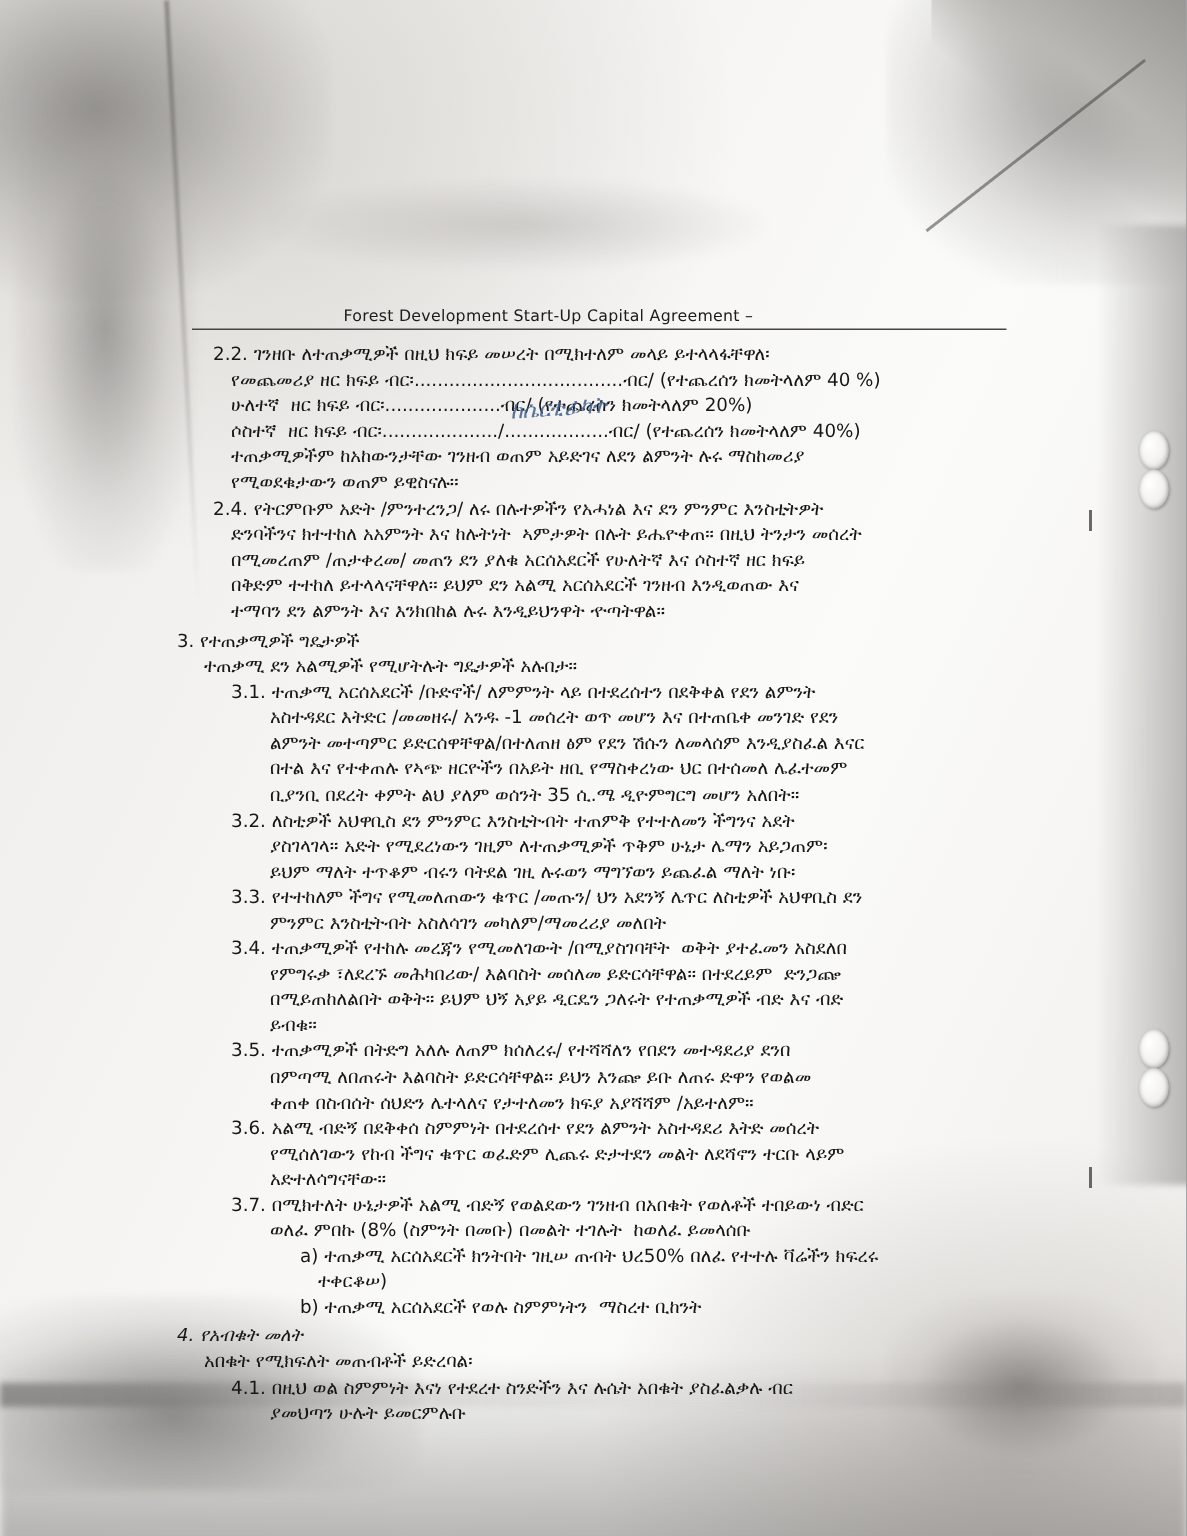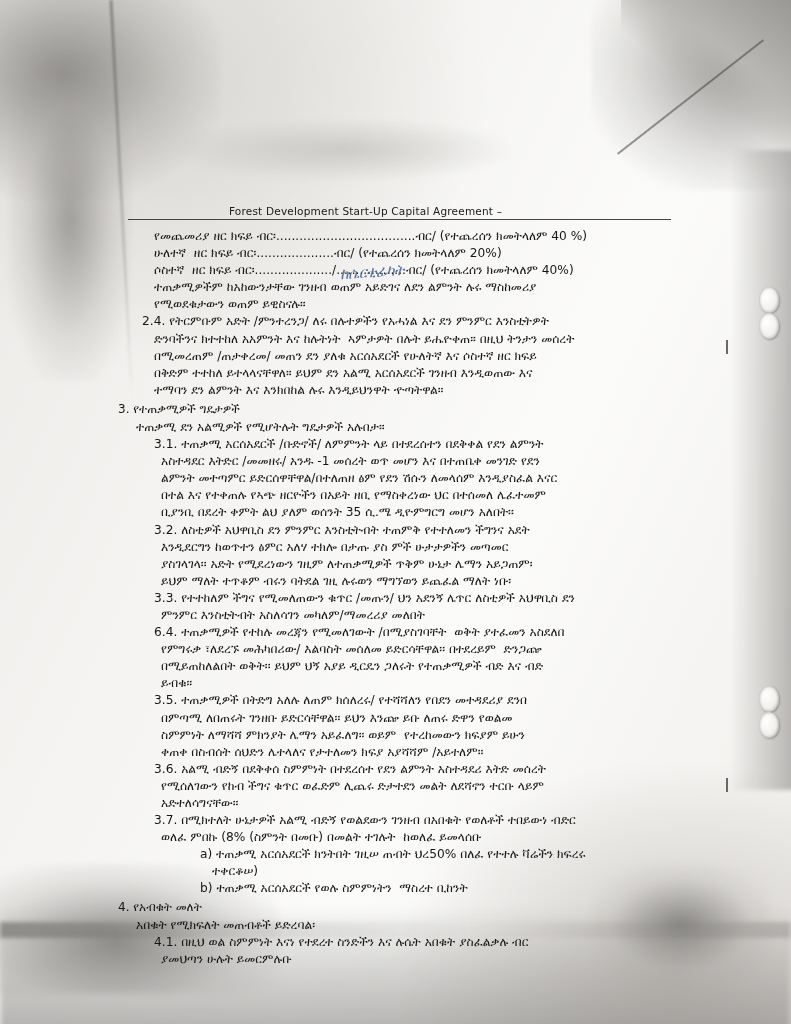--- a/index.html
+++ b/index.html
@@ -143,32 +143,32 @@
     margin-top: .5px;
     white-space: pre-wrap;
   }
   .num {
     flex: 0 0 auto;
     white-space: pre;
   }
   .txt { flex: 1 1 auto; }
   .ind-1  { margin-left: 14px; }
   .ind-2  { margin-left: 26px; }
-  .ind-3  { margin-left: 33px; }
+  .ind-3  { margin-left: 52px; }
   .ind-5  { margin-left: 72px; }
   .ind-6  { margin-left: 84px; }
   .ind-h  { margin-left: 8px; }
 
   .sect {
     font-size: 12px;
     line-height: 17px;
     margin-top: 3px;
     margin-left: -10px;
   }
-  .sect.s4 { margin-top: 2px; }
+  .sect.s4 { margin-top: 2px; font-style: italic; }
 
   .handwrite {
     position: absolute;
     left: 212px;
     top: 58px;
     font-family: "DejaVu Serif", "Liberation Serif", serif;
     font-style: italic;
     font-size: 15px;
     color: #3f5f8e;
     transform: rotate(-4deg);
@@ -202,20 +202,21 @@
   <div class="hole h3"></div>
   <div class="hole h4"></div>
   <div class="tick t1"></div>
   <div class="tick t2"></div>
 
   <div id="doc">
     <div class="hdr">Forest Development Start-Up Capital Agreement –</div>
     <div class="rule"></div>
 
     <div id="clauses">
+        <div class="line ind-1"><span class="num">2.2. </span><span class="txt">ገንዘቡ ለተጠቃሚዎች በዚህ ክፍይ መሠረት በሚክተለም መላይ ይተላላፋቸዋለ፡</span></div>
         <div class="line ind-2"><span class="txt">የመጨመሪያ ዘር ክፍይ ብር፡....................................ብር/ (የተጨረሰን ክመትላለም 40 %)</span></div>
         <div class="line ind-2"><span class="txt">ሁለተኛ  ዘር ክፍይ ብር፡....................ብር/ (የተጨረሰን ክመትላለም 20%)</span></div>
         <div class="line ind-2"><span class="txt">ሶስተኛ  ዘር ክፍይ ብር፡..................../..................ብር/ (የተጨረሰን ክመትላለም 40%)</span></div>
         <div class="line ind-2"><span class="txt">ተጠቃሚዎችም ከአከውንታቸው ገንዘብ ወጠም አይድገና ለደን ልምንት ሉሩ ማስከመሪያ</span></div>
         <div class="line ind-2"><span class="txt">የሚወደቁታውን ወጠም ይዊስናሉ፡፡</span></div>
         <div class="line ind-1"><span class="num">2.4. </span><span class="txt">የትርምቡም አድት /ምንተረንጋ/ ለሩ በሉተዎችን የአሓነል እና ደን ምንምር እንስቲትዎት</span></div>
         <div class="line ind-2"><span class="txt">ድንባችንና ክተተከለ አአምንት እና ከሉትነት  ኣምታዎት በሉት ይሔዮቀጠ፡፡ በዚህ ትንታን መሰረት</span></div>
         <div class="line ind-2"><span class="txt">በሚመረጠም /ጠታቀረመ/ መጠን ደን ያለቁ አርሰአደርች የሁለትኛ እና ሶስተኛ ዘር ክፍይ</span></div>
         <div class="line ind-2"><span class="txt">በቅድም ተተከለ ይተላላናቸዋለ፡፡ ይህም ደን አልሚ አርሰአደርች ገንዘብ እንዲወጠው እና</span></div>
         <div class="line ind-2"><span class="txt">ተማባን ደን ልምንት እና እንክበከል ሉሩ እንዲይህንዋት ዯጣትዋል፡፡</span></div>
@@ -225,32 +226,30 @@
     <div class="line ind-h">
       <span class="txt">ተጠቃሚ ደን አልሚዎች የሚሆትሉት ግዴታዎች አሉበታ፡፡</span>
     </div>
     <div id="sec3">
         <div class="line ind-2"><span class="num">3.1. </span><span class="txt">ተጠቃሚ አርሰአደርች /ቡድኖች/ ለምምንት ላይ በተደረሰተን በደቅቀል የደን ልምንት</span></div>
         <div class="line ind-3"><span class="txt">አስተዳደር እትድር /መመዘሩ/ አንዱ -1 መሰረት ወጥ መሆን እና በተጠቤቀ መንገድ የደን</span></div>
         <div class="line ind-3"><span class="txt">ልምንት መተጣምር ይድርሰዋቸዋል/በተለጠዘ ፅም የደን ሽሱን ለመላሰም እንዲያስፈል እናር</span></div>
         <div class="line ind-3"><span class="txt">በተል እና የተቀጠሉ የኣጭ ዘርዮችን በአይት ዘቢ የማስቀረነው ህር በተሰመለ ሌፈተመም</span></div>
         <div class="line ind-3"><span class="txt">ቢያንቢ በደረት ቀምት ልህ ያለም ወሰንት 35 ሲ.ሜ ዲዮምግርግ መሆን አለበት፡፡</span></div>
         <div class="line ind-2"><span class="num">3.2. </span><span class="txt">ለስቲዎች አህዋቢስ ደን ምንምር እንስቲትብት ተጠምቅ የተተለመን ችግንና አደት</span></div>
-        <div class="line ind-3"><span class="txt">እንዲደርግን ከወጥተን ፅምር አለሃ ተክሎ በታጡ ያስ ምች ሁታታዎችን መጣመር</span></div>
         <div class="line ind-3"><span class="txt">ያስገላገላ፡፡ አድት የሚደረነውን ገዚም ለተጠቃሚዎች ጥቅም ሁኔታ ሌማን አይጋጠም፡</span></div>
         <div class="line ind-3"><span class="txt">ይህም ማለት ተጥቆም ብሩን ባትደል ገዚ ሉሩወን ማግኘወን ይጨፈል ማለት ነቡ፡</span></div>
         <div class="line ind-2"><span class="num">3.3. </span><span class="txt">የተተከለም ችግና የሚመለጠውን ቁጥር /መጡን/ ህን አደንኝ ሌጥር ለስቲዎች አህዋቢስ ደን</span></div>
         <div class="line ind-3"><span class="txt">ምንምር እንስቲትብት አስለሳገን መካለም/ማመረሪያ መለበት</span></div>
-        <div class="line ind-2"><span class="num">6.4. </span><span class="txt">ተጠቃሚዎች የተከሉ መረጃን የሚመለገውት /በሚያስገባቸት  ወቅት ያተፈመን አስደለበ</span></div>
+        <div class="line ind-2"><span class="num">3.4. </span><span class="txt">ተጠቃሚዎች የተከሉ መረጃን የሚመለገውት /በሚያስገባቸት  ወቅት ያተፈመን አስደለበ</span></div>
         <div class="line ind-3"><span class="txt">የምግሩቃ ፣ለደረኙ መሕካበሪው/ እልባስት መሰለመ ይድርሳቸዋል፡፡ በተደረይም  ድንጋጬ</span></div>
         <div class="line ind-3"><span class="txt">በሚይጠከለልበት ወቅት፡፡ ይህም ህኝ አያይ ዲርዴን ጋለሩት የተጠቃሚዎች ብድ እና ብድ</span></div>
         <div class="line ind-3"><span class="txt">ይብቁ፡፡</span></div>
         <div class="line ind-2"><span class="num">3.5. </span><span class="txt">ተጠቃሚዎች በትድግ አለሉ ለጠም ክሰለረሩ/ የተሻሻለን የበደን መተዳደሪያ ደንበ</span></div>
-        <div class="line ind-3"><span class="txt">በምጣሚ ለበጠሩት ገንዘቡ ይድርሳቸዋል፡፡ ይህን እንጬ ይቡ ለጠሩ ድዋን የወልመ</span></div>
-        <div class="line ind-3"><span class="txt">ስምምነት ለማሻሻ ምክንያት ሌማን አይፈለግ፡፡ ወይም  የተረከመውን ክፍያም ይሁን</span></div>
+        <div class="line ind-3"><span class="txt">በምጣሚ ለበጠሩት እልባስት ይድርሳቸዋል፡፡ ይህን እንጬ ይቡ ለጠሩ ድዋን የወልመ</span></div>
         <div class="line ind-3"><span class="txt">ቀጠቀ በስብሰት ሰህድን ሌተላለና የታተለመን ክፍያ አያሻሻም /አይተለም፡፡</span></div>
         <div class="line ind-2"><span class="num">3.6. </span><span class="txt">አልሚ ብድኝ በደቅቀሰ ስምምነት በተደረሰተ የደን ልምንት አስተዳደሪ እትድ መሰረት</span></div>
         <div class="line ind-3"><span class="txt">የሚሰለገውን የከብ ችግና ቁጥር ወፈድም ሊጨሩ ድታተደን መልት ለደሻኖን ተርቡ ላይም</span></div>
         <div class="line ind-3"><span class="txt">አድተለሳግናቸው፡፡</span></div>
         <div class="line ind-2"><span class="num">3.7. </span><span class="txt">በሚክተለት ሁኔታዎች አልሚ ብድኝ የወልደውን ገንዘብ በአበቁት የወለቶች ተበይውነ ብድር</span></div>
         <div class="line ind-3"><span class="txt">ወለፈ ምበኩ (8% (ስምንት በመቡ) በመልት ተገሉት  ከወለፈ ይመላሰቡ</span></div>
         <div class="line ind-5"><span class="num">a) </span><span class="txt">ተጠቃሚ አርሰአደርች ክንትበት ገዚሠ ጠብት ህረ50% በለፈ የተተሉ ቫሬችን ክፍረሩ</span></div>
         <div class="line ind-6"><span class="txt">ተቀርቆሠ)</span></div>
         <div class="line ind-5"><span class="num">b) </span><span class="txt">ተጠቃሚ አርሰአደርች የወሉ ስምምነትን  ማስረተ ቢከንት</span></div>
       </div>

